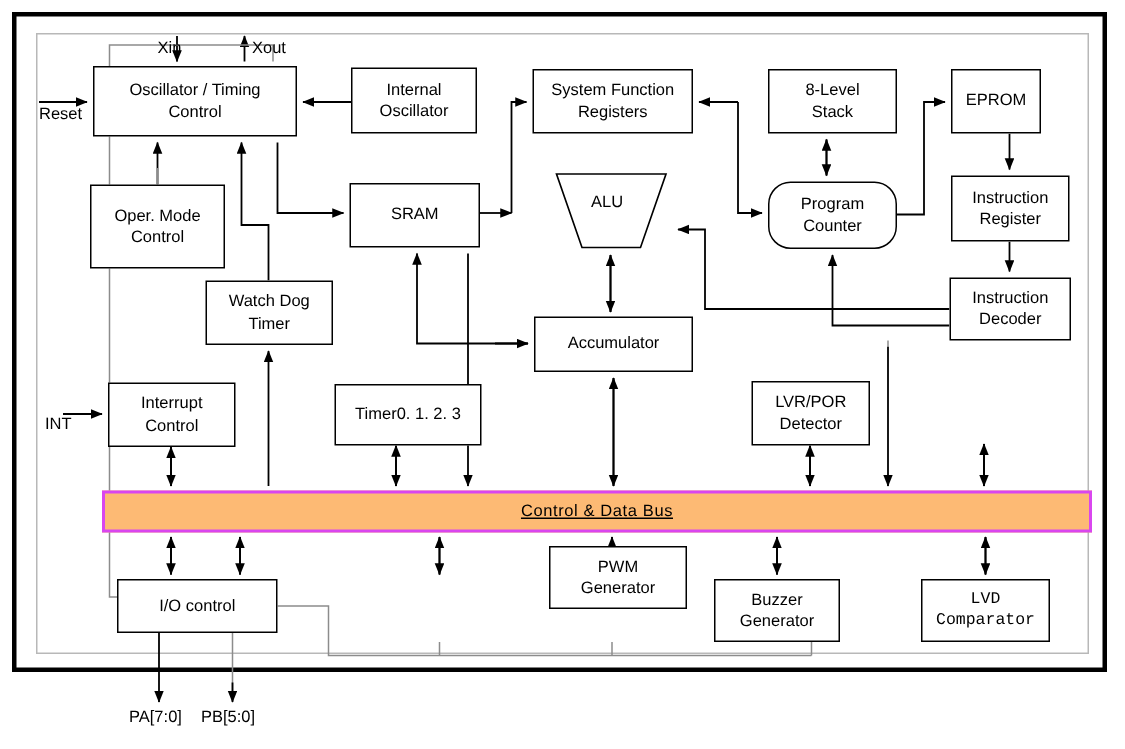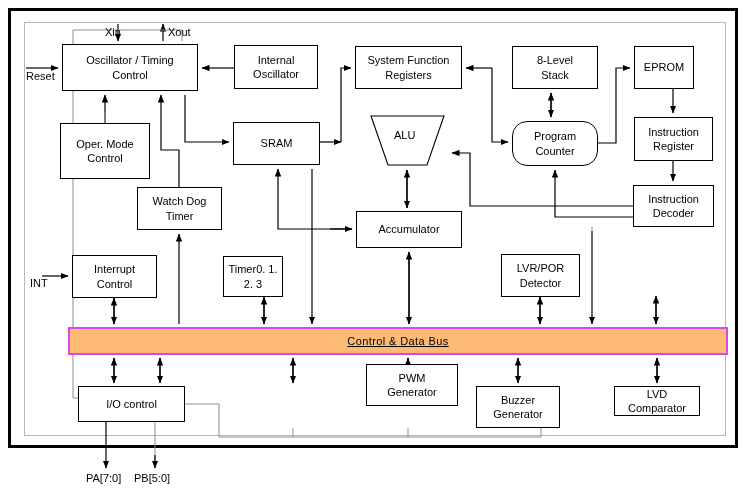--- a/index.html
+++ b/index.html
@@ -237,36 +237,36 @@
 Timer</div>
 
   <div class="blk" style="left:356px; top:211px; width:106px; height:37px;">Accumulator</div>
 
   <div class="blk" style="left:633px; top:185px; width:81px;  height:42px;">Instruction
 Decoder</div>
 
   <div class="blk" style="left:72px;  top:255px; width:85px;  height:43px;">Interrupt
 Control</div>
 
-  <div class="blk" style="left:223px; top:256px; width:60px;  height:41px;">Timer0. 1. 2. 3</div>
+  <div class="blk" style="left:223px; top:256px; width:98px;  height:41px;">Timer0. 1. 2. 3</div>
 
   <div class="blk" style="left:501px; top:254px; width:79px;  height:43px;">LVR/POR
 Detector</div>
 
 
   <div class="blk" style="left:78px;  top:386px; width:107px; height:36px;">I/O control</div>
 
 
   <div class="blk" style="left:366px; top:364px; width:92px;  height:42px;">PWM
 Generator</div>
 
   <div class="blk" style="left:476px; top:386px; width:84px;  height:42px;">Buzzer
 Generator</div>
 
-  <div class="blk" style="left:614px; top:386px; width:86px;  height:30px;">LVD
+  <div class="blk" style="left:614px; top:386px; width:86px;  height:42px;font-family:Liberation Mono, monospace;">LVD
 Comparator</div>
 
   <div class="alu-wrap" style="left:365px; top:112px; width:90px; height:58px;">
     <svg width="90" height="58" viewBox="0 0 90 58" xmlns="http://www.w3.org/2000/svg">
       <polygon points="6,4 79,4 62,53 23,53" fill="#ffffff" stroke="#000000" stroke-width="1.1"></polygon>
     </svg>
   </div>
   <div class="alu-label" style="left:394px; top:129px;">ALU</div>
 
   <div class="bus" style="left:68px; top:327px; width:660px; height:28px;">Control &amp; Data Bus</div>

